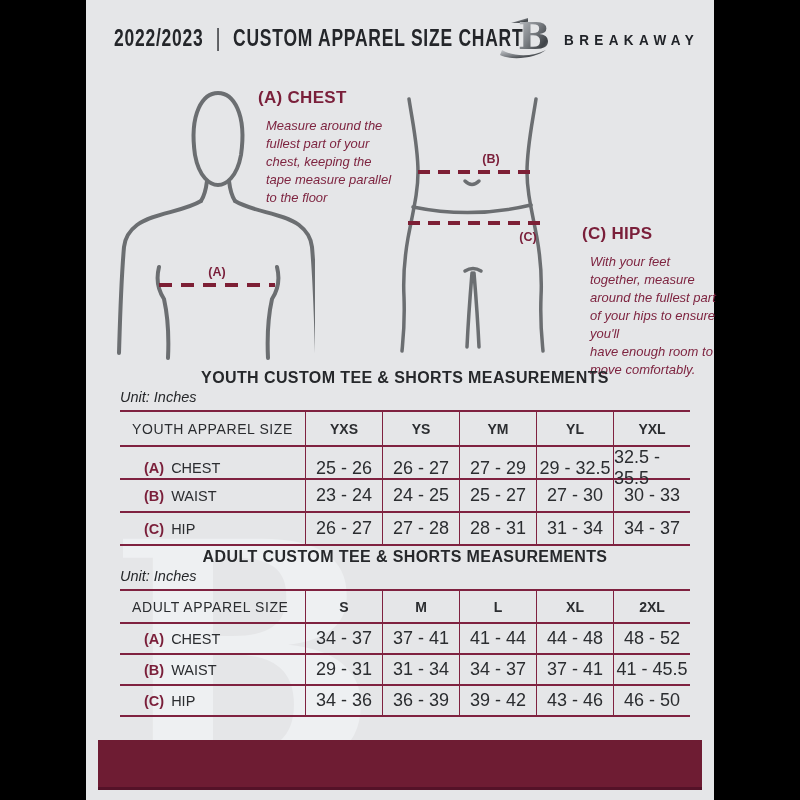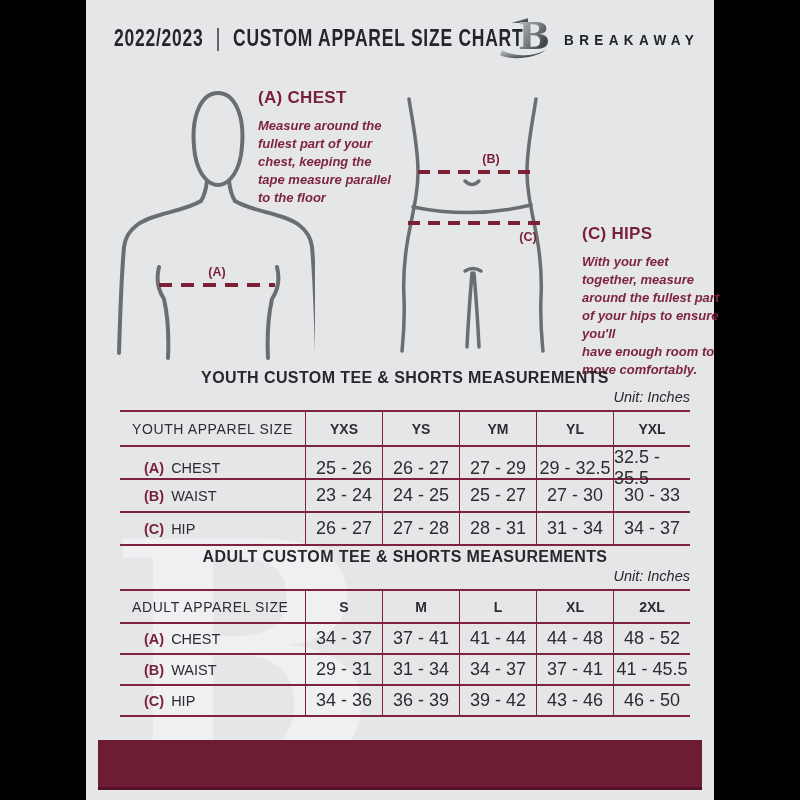--- a/index.html
+++ b/index.html
@@ -18,35 +18,35 @@
              letter-spacing:1px;white-space:nowrap;}
   .hdr-title .divider{font-weight:normal;margin:0 16px;color:#2a2c30;}
   .brand{position:absolute;left:478px;top:31px;font-size:15px;font-weight:bold;
          letter-spacing:6px;transform:scaleX(0.9);transform-origin:left top;
          color:#202328;white-space:nowrap;}
   .logo-svg{position:absolute;left:412px;top:12px;}
 
   
   .inst{position:absolute;width:156px;}
   .inst h3{margin:0 0 9px 0;font-size:17px;font-weight:bold;color:#7a1f3a;letter-spacing:.3px;}
-  .inst p{margin:0;font-size:13px;font-style:italic;color:#7e2440;line-height:1.38;
-          white-space:pre-line;font-weight:bold;}
+  .inst p{margin:8px;font-size:13px;font-style:italic;color:#7e2440;line-height:1.38;
+          white-space:pre-line;}
   #inst-chest{left:172px;top:88px;}
   #inst-waist{left:469px;top:88px;}
   #inst-hips{left:496px;top:224px;}
 
   
   .fig{position:absolute;}
   #fig-upper{left:29px;top:85px;}
   #fig-lower{left:309px;top:95px;}
 
   
   .tbl-title{position:absolute;left:34px;width:570px;text-align:center;font-weight:bold;
              font-size:16px;color:#26282b;letter-spacing:.4px;}
-  .tbl-unit{position:absolute;left:34px;width:570px;text-align:right;font-style:italic;
+  .tbl-unit{position:absolute;left:34px;width:570px;text-align:left;font-style:italic;
             font-size:14.5px;color:#26282b;}
   #youth-title{top:369px;} #youth-unit{top:389px;}
   #adult-title{top:548px;} #adult-unit{top:568px;}
 
   
   .size-table{position:absolute;left:34px;width:570px;}
   #youth-table{top:410px;} #adult-table{top:589px;}
   .t-row{display:grid;grid-template-columns:185px repeat(5,77px);
          border-bottom:2px solid #7f2240;align-items:stretch;}
   .t-row.head{border-top:2px solid #7f2240;}

